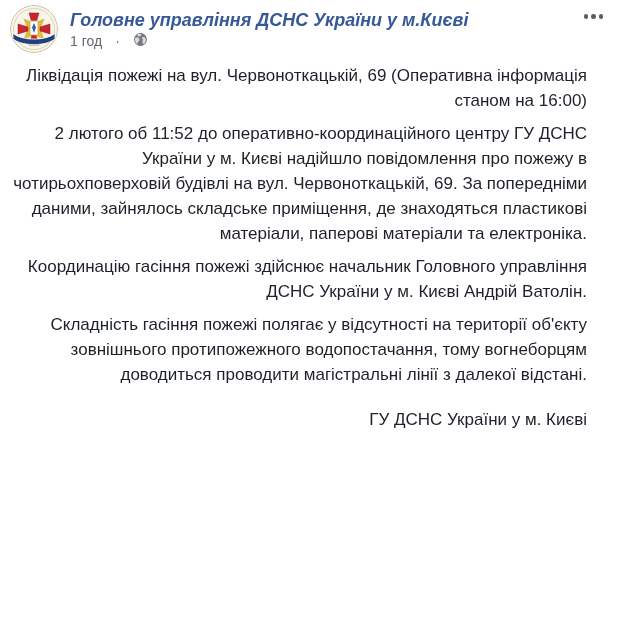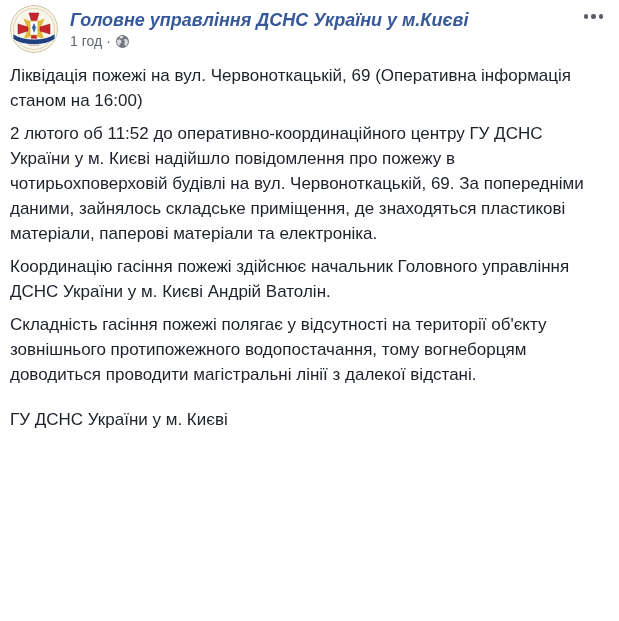--- a/index.html
+++ b/index.html
@@ -42,22 +42,22 @@
     font-size: 18px;
     font-weight: 700;
     color: #365899;
     text-decoration: none;
     line-height: 22px;
     cursor: pointer;
     font-style: italic;
   }
   .meta {
     display: flex;
-    align-items: center;
-    gap: 4px;
+    align-items: flex-start;
+    gap: 13px;
     margin-top: 2px;
     font-size: 14px;
     color: #616770;
     line-height: 17px;
   }
   .meta .timestamp { cursor: pointer; }
   .globe { display: inline-flex; align-items: center; margin-left: 1px; }
   .menu {
     position: absolute;
     top: 10px;
@@ -78,20 +78,21 @@
   .content {
     padding: 10px 24px 0 10px;
     font-size: 17px;
     line-height: 25px;
     color: #1d2129;
   }
   .content p {
     margin: 0 8px 8px 0;
     min-height: 25px;
     word-wrap: break-word;
+    text-align: right;
   }
   .content p.signature {
     margin-top: 20px;
   }
 </style>
 </head>
 <body>
 
 <div class="post">
 

